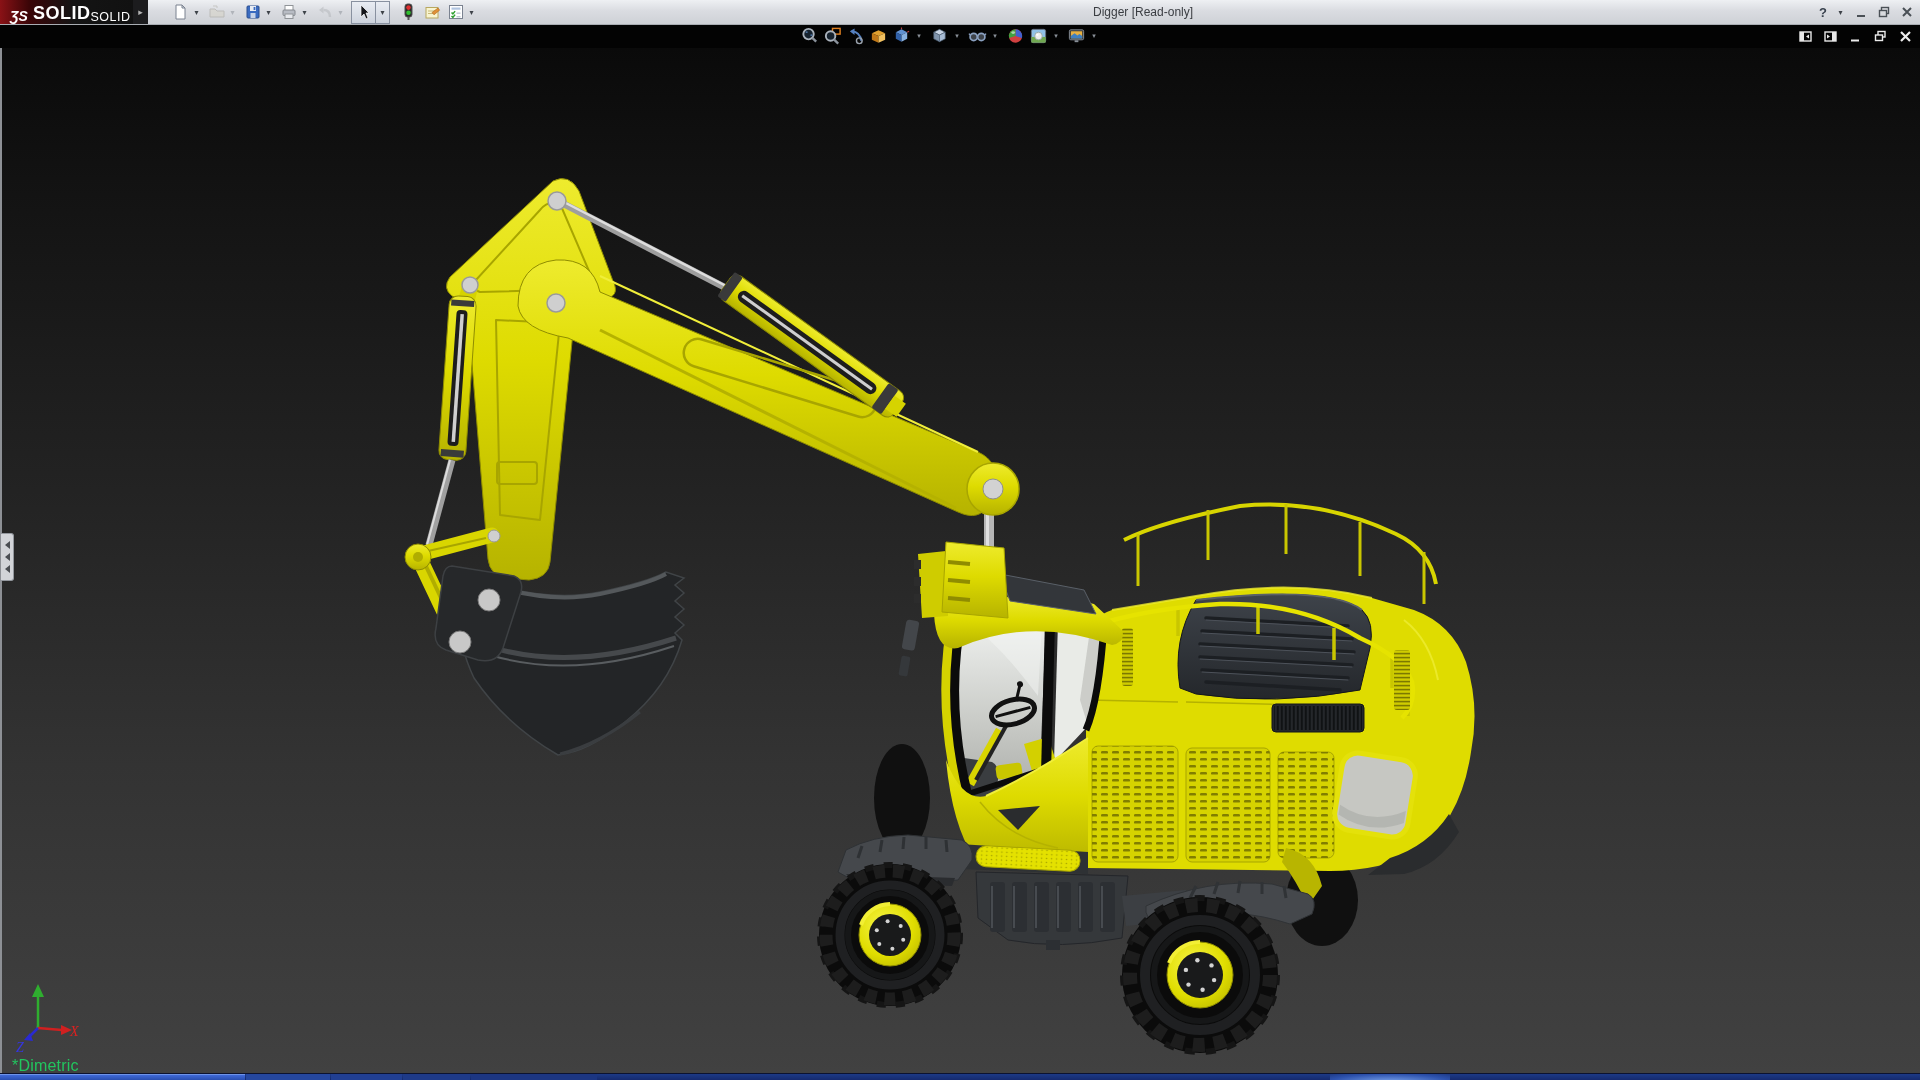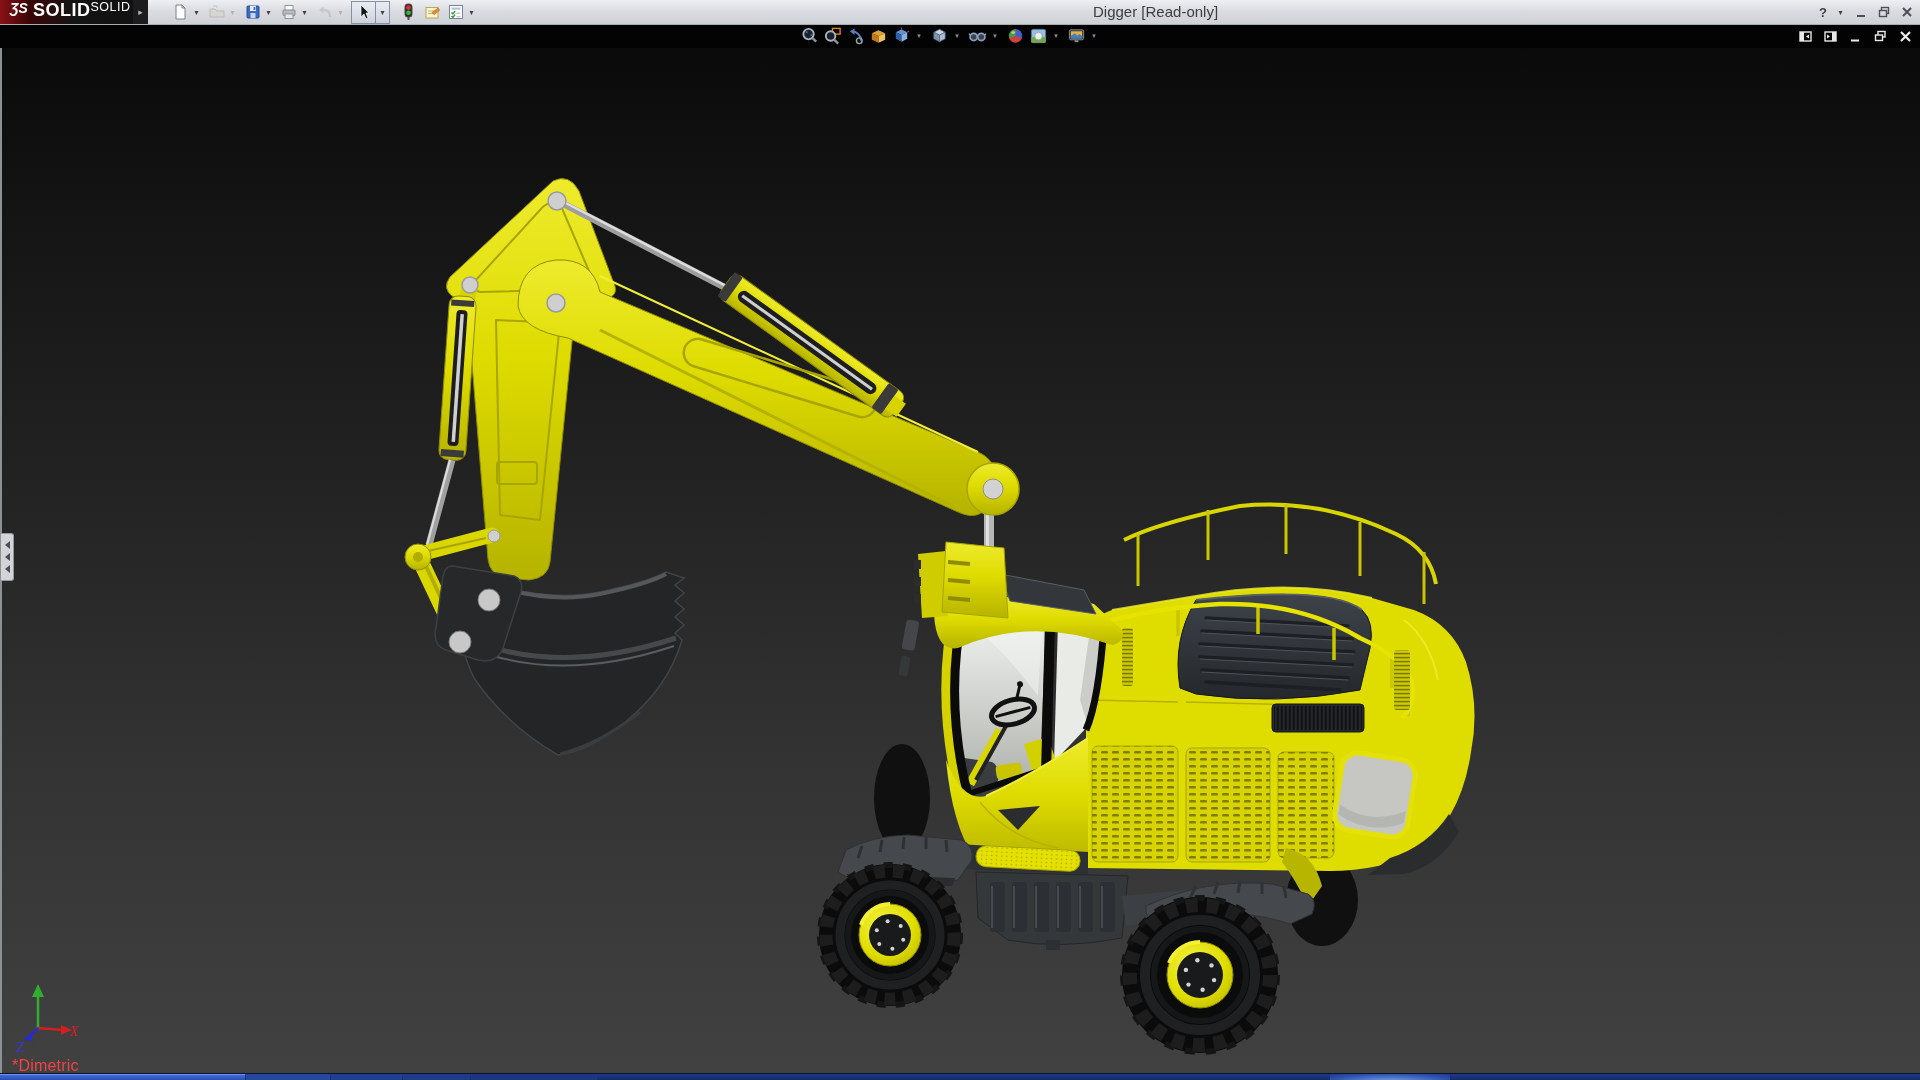--- a/index.html
+++ b/index.html
@@ -4,59 +4,59 @@
 <style>
   html,body{margin:0;padding:0;background:#000;}
   #screen{position:relative;width:1920px;height:1080px;overflow:hidden;
           font-family:"Liberation Sans",sans-serif;background:#202020;}
   
   .titlebar{position:absolute;left:0;top:0;width:1920px;height:24px;
     background:linear-gradient(180deg,#eef0f3 0%,#dadce1 45%,#ced1d6 100%);
     border-bottom:1px solid #a9adb3;z-index:20;}
   .brand{position:absolute;left:0;top:0;width:133px;height:24px;
     background:linear-gradient(90deg,#8a1216 0%,#3a0507 22%,#141414 55%,#111 100%);
-    color:#fff;display:flex;align-items:flex-start;padding-left:10px;box-sizing:border-box;}
+    color:#fff;display:flex;align-items:flex-end;padding-left:10px;box-sizing:border-box;}
   .brand .mark{font-style:italic;font-weight:bold;font-size:14px;margin-right:5px;}
   .brand .b{font-weight:bold;font-size:18px;letter-spacing:.5px;}
   .brand .l{font-weight:normal;font-size:12.5px;letter-spacing:.5px;}
   .flyout{position:absolute;left:133px;top:0;width:15px;height:24px;background:#1c1c1e;
     color:#b6b6b6;font-size:9px;display:flex;align-items:center;justify-content:center;}
   .main-toolbar{position:absolute;left:171px;top:1px;height:22px;display:flex;align-items:center;}
   .tbtn{width:20px;height:20px;display:flex;align-items:center;justify-content:center;}
   .caret{font-size:8px;color:#3d4248;width:9px;text-align:center;margin:0 6px 0 1px;}
   .caret.dis{color:#b0b4ba;}
   .dis-ic{opacity:.55;filter:grayscale(35%);}
   .pressbox{height:21px;display:flex;align-items:center;border:1px solid #8891a0;
     background:linear-gradient(180deg,#e9edf3,#cdd3dd);}
   .pressbox .tbtn{width:23px;}
   .presscaret{height:21px;width:13px;display:flex;align-items:center;justify-content:center;
     border:1px solid #8891a0;border-left:none;background:linear-gradient(180deg,#e9edf3,#cdd3dd);}
   .doc-title{position:absolute;left:1093px;top:0;height:32px;line-height:24px;
-    font-size:15px;color:#3a3d42;}
+    font-size:12px;color:#3a3d42;}
   .win-controls{position:absolute;right:6px;top:0;height:24px;display:flex;align-items:center;gap:9px;color:#39424e;}
   .win-controls .help{font-size:13px;font-weight:bold;}
   .win-controls .caret{margin:0;}
   
   .strip{position:absolute;left:0;top:24px;width:1920px;height:24px;background:#030303;z-index:15;}
   .headsup{position:absolute;left:800px;top:1px;height:22px;display:flex;align-items:center;gap:4px;}
   .hbtn{width:19px;height:19px;display:flex;align-items:center;justify-content:center;}
   .hcaret{font-size:7px;color:#8a9098;width:8px;text-align:center;margin-right:3px;}
   .doc-controls{position:absolute;right:8px;top:2px;height:20px;display:flex;align-items:center;gap:12px;}
   
   .viewport{position:absolute;left:0;top:48px;width:1920px;height:1025px;
     background:linear-gradient(180deg,#0a0a0a 0%,#141414 16%,#242424 45%,#333 70%,#414141 100%);z-index:1;}
   .vp-upper{position:absolute;left:0;top:24px;width:1920px;height:24px;background:#050505;z-index:2;}
   #model-svg{position:absolute;left:0;top:0;width:1920px;height:1080px;z-index:4;}
   .edge-line{position:absolute;left:0;top:24px;width:2px;height:1049px;background:#8d9095;z-index:6;}
   .panel-handle{position:absolute;left:1px;top:533px;width:12px;height:46px;background:#d2d4d8;
     border:1px solid #93979d;border-left:none;border-radius:0 3px 3px 0;z-index:7;
     display:flex;flex-direction:column;align-items:center;justify-content:center;gap:4px;}
   .tri-left{width:0;height:0;border-top:4px solid transparent;border-bottom:4px solid transparent;
     border-right:5px solid #4a4d52;}
-  .orient{position:absolute;left:12px;top:1057px;font-size:16px;color:#ef4444;z-index:5;letter-spacing:.2px;}
+  .orient{position:absolute;left:12px;top:1057px;font-size:16px;color:#22c55e;z-index:5;letter-spacing:.2px;}
   
   .taskbar{position:absolute;left:0;top:1073px;width:1920px;height:7px;z-index:30;
     background:linear-gradient(180deg,#1d3a86,#152a6e);border-top:1px solid #0c1330;box-sizing:border-box;}
   .tseg{position:absolute;top:0;height:7px;}
   .fy{fill:var(--yellow,#dfdc00);} .fd{fill:var(--part-dark,#2a2c2e);}
   .ff{fill:var(--fender,#45484c);}
   .fp{fill:var(--pin,#cfcfcf);} .ft{fill:var(--tire,#0b0b0b);}
 </style>
 </head>
 <body>

